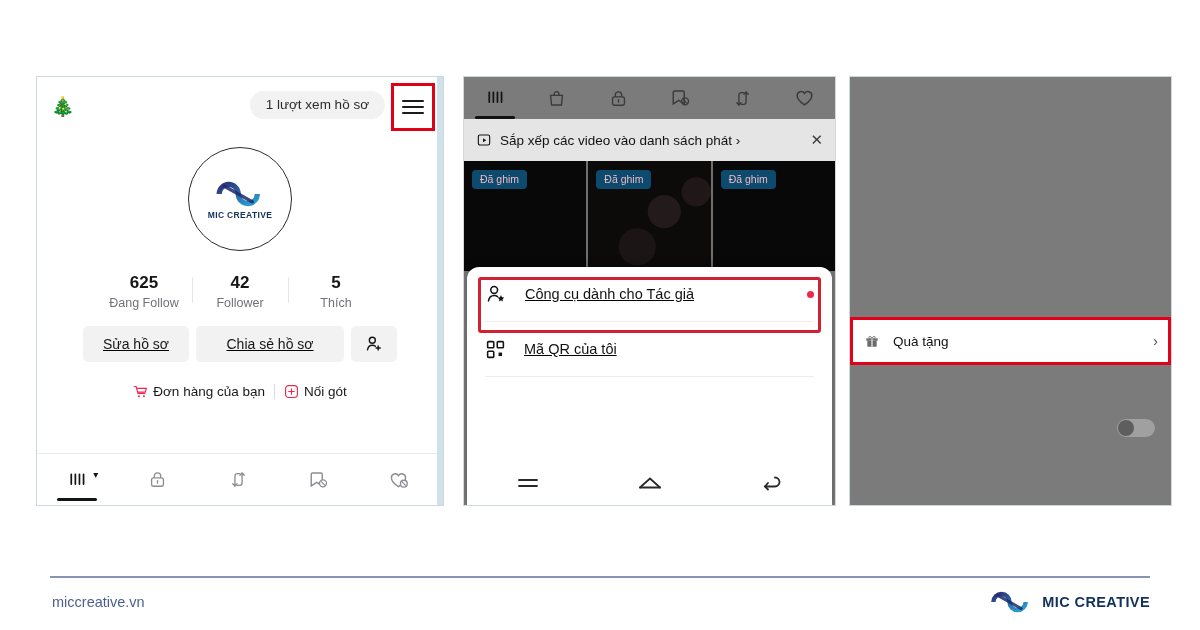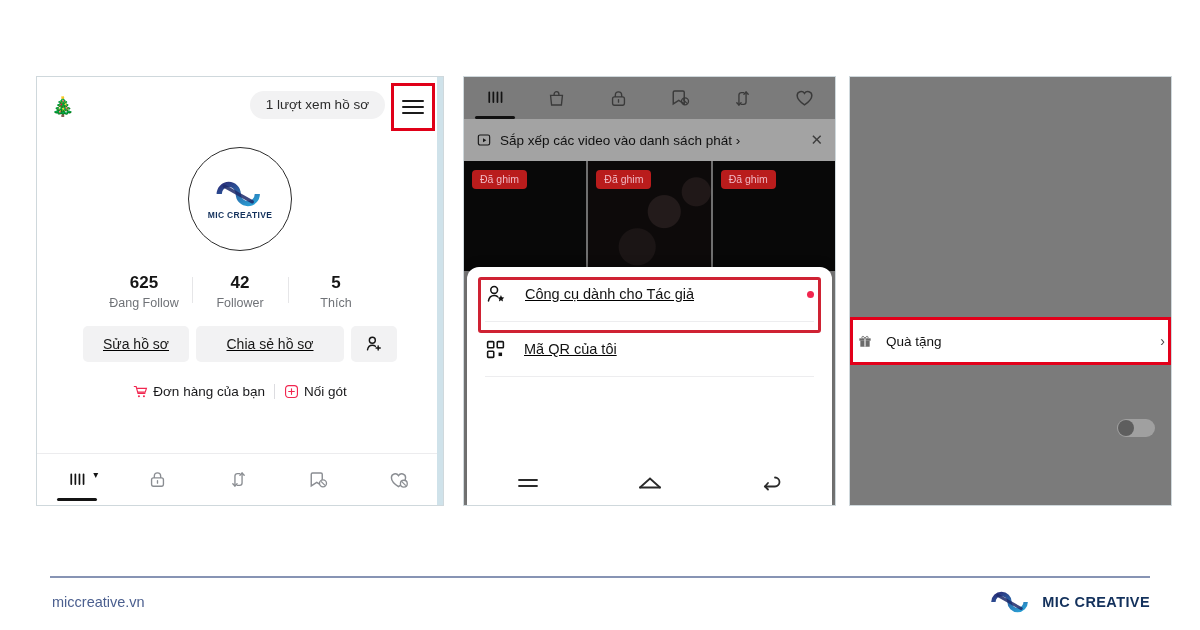--- a/index.html
+++ b/index.html
@@ -114,39 +114,39 @@
   }
   .p2-tabs .cell { flex:1; display:flex; align-items:center; justify-content:center; height:100%; position:relative; }
   .p2-tabs .cell.sel::after {
     content:""; position:absolute; bottom:0; left:50%; transform:translateX(-50%);
     width:40px; height:3px; background:#111; border-radius:2px;
   }
   .p2-banner {
     position:absolute; top:42px; left:0; right:0; height:42px;
     display:flex; align-items:center; gap:8px;
     padding:0 12px; font-size:13.5px; color:#111;
-    background:#a3a3a3;
+    background:#e5e5e5;
   }
   .p2-banner .x { margin-left:auto; font-size:15px; color:#3d3d3d; }
   .p2-grid {
     position:absolute; top:84px; left:0; right:0; height:110px;
     display:flex; gap:2px; background:#6f6f6f;
   }
   .thumb { flex:1; background:#080808; position:relative; }
   .thumb.mid { background:#0d0a0a; }
   .thumb.mid::before{
     content:""; position:absolute; inset:0;
     background:
       radial-gradient(circle at 62% 46%, #231b1b 0 16px, transparent 17px),
       radial-gradient(circle at 88% 28%, #201818 0 14px, transparent 15px),
       radial-gradient(circle at 40% 78%, #1b1515 0 18px, transparent 19px);
   }
   .pin-badge {
     position:absolute; top:9px; left:8px;
-    background:#b91c1c; color:#f0b9c4;
+    background:#0c4a6e; color:#f0b9c4;
     font-size:10.5px; padding:3px 8px 4px; border-radius:4px;
   }
 
   .sheet {
     position:absolute; left:3px; right:3px; bottom:0;
     background:#fff; border-radius:12px 12px 0 0;
     box-shadow:0 -2px 10px rgba(0,0,0,.25);
     height:238px; overflow:hidden;text-decoration:underline;
   }
   .sheet-item {
@@ -166,21 +166,21 @@
   .sys-nav {
     position:absolute; left:0; right:0; bottom:0; height:44px;
     display:flex; align-items:center; justify-content:space-around;
     background:#fff;
   }
 
   
   .p3-dim { position:absolute; inset:0; background:#7b7b7b; }
   .p3 .row {
     display:flex; align-items:center; gap:13px;
-    height:46px; padding:0 6px;
+    height:46px; padding:0 13px;
     font-size:13.5px; color:#1d1d1d;
   }
   .p3 .row .chev { margin-left:auto; color:#4a4a4a; font-size:14px; }
   .p3 .group-head {
     font-size:11px; color:#5d5d5d; padding:12px 16px 6px;
     letter-spacing:.2px;
   }
   .p3 .gap { height:10px; background:#6f6f6f; }
   .p3 .row.cut { height:22px; align-items:flex-end; overflow:hidden; }
   .p3 .highlight-row {

